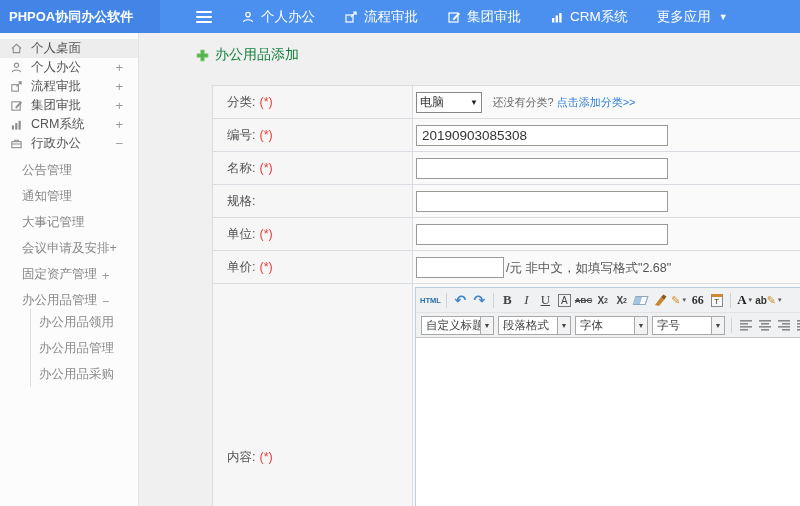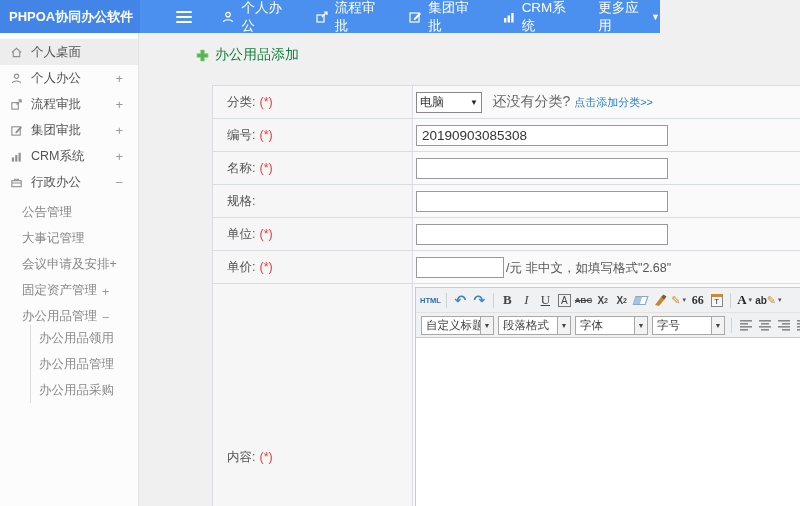--- a/index.html
+++ b/index.html
@@ -2,33 +2,33 @@
 <html><head>
 <meta charset="utf-8">
 <style>
   * { box-sizing: border-box; margin: 0; padding: 0; }
   html,body { width:800px; height:506px; overflow:hidden; }
   body {
     font-family: "Liberation Sans", "DejaVu Sans", sans-serif;
     background:#f0f0f0; position:relative;
   }
   
-  .top-bar { position:absolute; top:0; left:0; width:660px; height:33px;
+  .top-bar { position:absolute; top:0; left:0; width:800px; height:33px;
     background:#4b90ee; display:flex; align-items:center; z-index:5; }
   .logo { width:160px; height:33px; background:#4285e7; color:#fff;
     font-size:13px; font-weight:bold; line-height:33px; padding-left:9px; }
   .burger { margin-left:36px; display:flex; flex-direction:column; gap:3px; cursor:pointer; }
   .burger span { width:16px; height:2px; background:#fff; border-radius:1px; }
   .nav-item { display:flex; align-items:center; gap:6px; color:#fff;
     font-size:13.5px; margin-left:29px; cursor:pointer; }
   .caret { font-size:9px; color:#fff; margin-left:2px; }
   
   .sidebar { position:absolute; top:33px; left:0; width:139px; bottom:0;
     background:#fcfcfc; border-right:1px solid #e3e3e3; padding-top:6px; }
-  .side-item { height:26px; display:flex; align-items:center; gap:8px;
+  .side-item { height:19px; display:flex; align-items:center; gap:8px;
     padding-left:10px; font-size:12.5px; color:#555; cursor:pointer; }
   .side-item.active { background:#ededed; }
   .side-item .exp { margin-left:auto; margin-right:15px; color:#999; font-size:13px; }
   .sub-item { height:26px; display:flex; align-items:flex-end; padding-left:22px;
     font-size:12.5px; color:#888; cursor:pointer; }
   .sub-item .exp2 { margin-left:5px; color:#999; }
   .subsub-wrap { margin-left:30px; border-left:1px solid #ddd; }
   .subsub-item { height:26px; display:flex; align-items:center; padding-left:8px;
     font-size:12.5px; color:#8a8a8a; cursor:pointer; }
   .sicon { flex:0 0 13px; display:flex; align-items:center; }
@@ -43,21 +43,21 @@
   td.lbl { width:200px; background:#f6f6f6; color:#555; padding-left:14px; height:33px; }
   td.val { background:#fafafa; padding:4px 0 4px 3px; color:#555; }
   .req { color:#e5403b; margin-left:4px; }
   input.txt { width:252px; height:21px; border:1px solid #999; background:#fff;
     font-size:13.5px; padding:1px 5px; font-family:inherit; color:#333; }
   input.txt.small { width:88px; }
   .sel { display:inline-flex; width:66px; height:21px; border:1px solid #888;
     background:#fff; align-items:center; justify-content:space-between;
     font-size:12px; color:#333; padding:0 3px; margin-right:7px; vertical-align:middle; cursor:pointer; }
   .sel .arr { font-size:8px; color:#222; }
-  .note { font-size:14px; color:#666; }
+  .note { font-size:11px; color:#666; }
   .link { font-size:11px; color:#2a7cd0; cursor:pointer; }
   .suffix { font-size:12.5px; color:#555; margin-left:2px; }
   td.lbl.content-lbl { vertical-align:top; padding-top:165px; }
   td.val.content-val { padding:3px 0 0 2px; vertical-align:top; }
   
   .editor { width:434px; height:420px; border:1px solid #b9cfe0; background:#fff;
     display:flex; flex-direction:column; }
   .tb-row { background:#f0f1f2; height:25px; display:flex; align-items:center;
     padding:0 3px; border-bottom:1px solid #e3e3e3; flex:0 0 auto; }
   .tb-row.r2 { border-bottom:1px solid #c9c9c9; }
@@ -216,20 +216,23 @@
         </svg>
     </span>
     <span>行政办公</span>
     <span class="exp">−</span>
   </div>
 
   <div class="sub-item">
     <span>公告管理</span>
   </div>
   <div class="sub-item">
+    <span>通知管理</span>
+  </div>
+  <div class="sub-item">
     <span>大事记管理</span>
   </div>
   <div class="sub-item">
     <span>会议申请及安排+</span>
   </div>
   <div class="sub-item">
     <span>固定资产管理</span>
     <span class="exp2">+</span>
   </div>
   <div class="sub-item">

